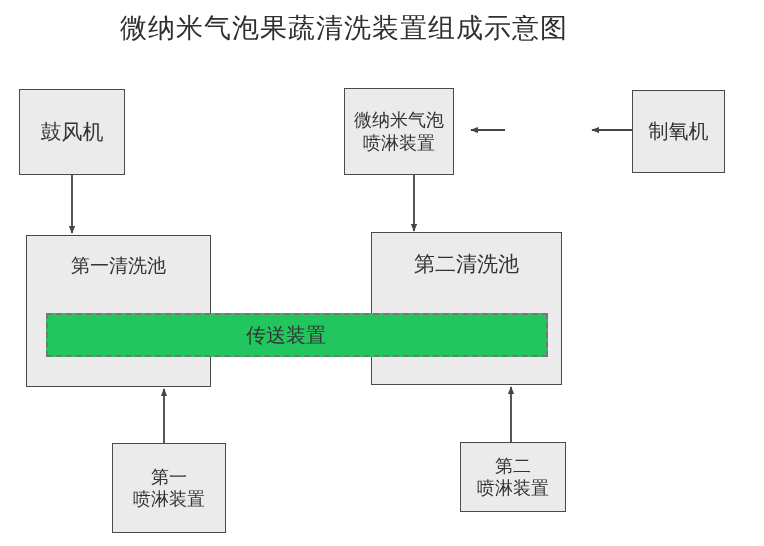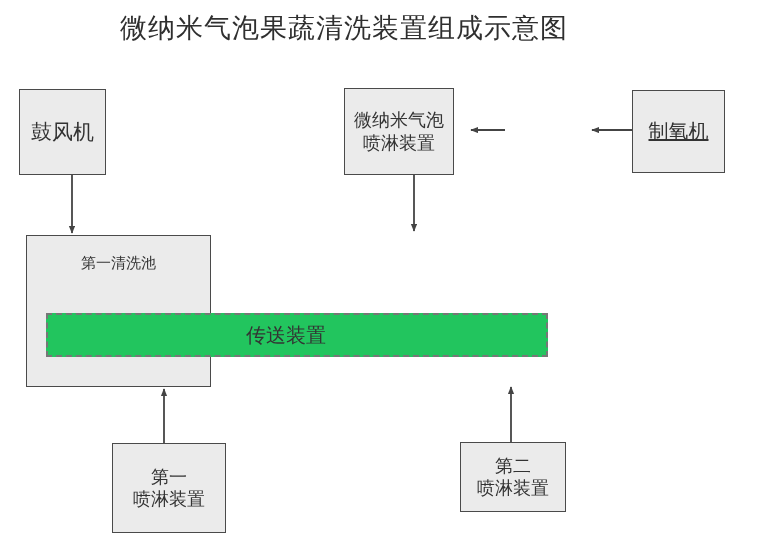--- a/index.html
+++ b/index.html
@@ -95,40 +95,43 @@
 
     <line x1="505" y1="130" x2="471" y2="130" stroke="#444444" stroke-width="1.8" marker-end="url(#arrowhead)"></line>
 
     <line x1="632" y1="130" x2="592" y2="130" stroke="#444444" stroke-width="1.8" marker-end="url(#arrowhead)"></line>
 
     <line x1="164" y1="443" x2="164" y2="389" stroke="#444444" stroke-width="1.8" marker-end="url(#arrowhead)"></line>
 
     <line x1="511" y1="442" x2="511" y2="387" stroke="#444444" stroke-width="1.8" marker-end="url(#arrowhead)"></line>
   </svg>
 
-  <div class="box" style="left:19px; top:89px; width:87px; height:86px; font-size:21px;">
+  <div class="box" style="left:19px; top:89px; width:106px; height:86px; font-size:21px;">
     <span>鼓风机</span>
   </div>
 
   <div class="box" style="left:344px; top:88px; width:110px; height:87px; font-size:18px;">
     <span>
       <span>微纳米气泡</span><br>
       <span>喷淋装置</span>
     </span>
   </div>
 
 
-  <div class="box" style="left:632px; top:90px; width:93px; height:83px; font-size:20px;text-decoration:underline;">
+  <div class="box" style="left:632px; top:90px; width:93px; height:83px; font-size:20px;">
     <span>制氧机</span>
   </div>
 
-  <div class="box tank" style="left:26px; top:235px; width:185px; height:152px; font-size:15px;">
+  <div class="box tank" style="left:26px; top:235px; width:185px; height:152px; font-size:19px;">
     <span>第一清洗池</span>
   </div>
 
+  <div class="box tank" style="left:371px; top:232px; width:191px; height:153px; font-size:21px;">
+    <span>第二清洗池</span>
+  </div>
 
   <div class="dashed-box" style="left:46px; top:313px; width:502px; height:44px;">
     <span class="dashed-label">传送装置</span>
   </div>
 
   <div class="box" style="left:112px; top:443px; width:114px; height:90px; font-size:18px;">
     <span>
       <span>第一</span><br>
       <span>喷淋装置</span>
     </span>

